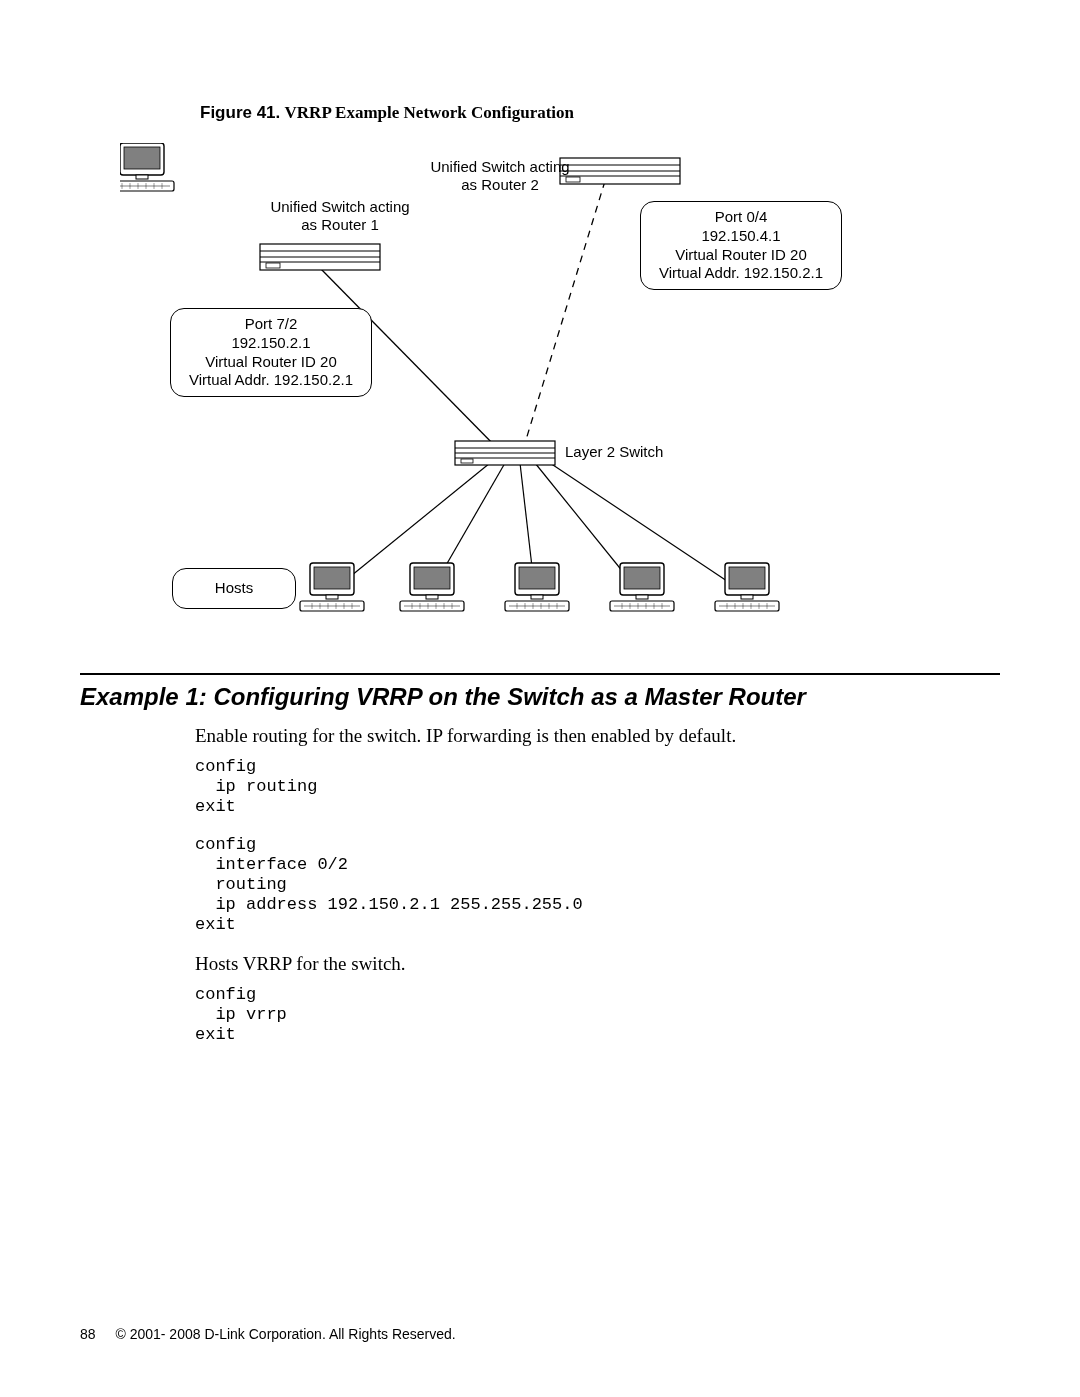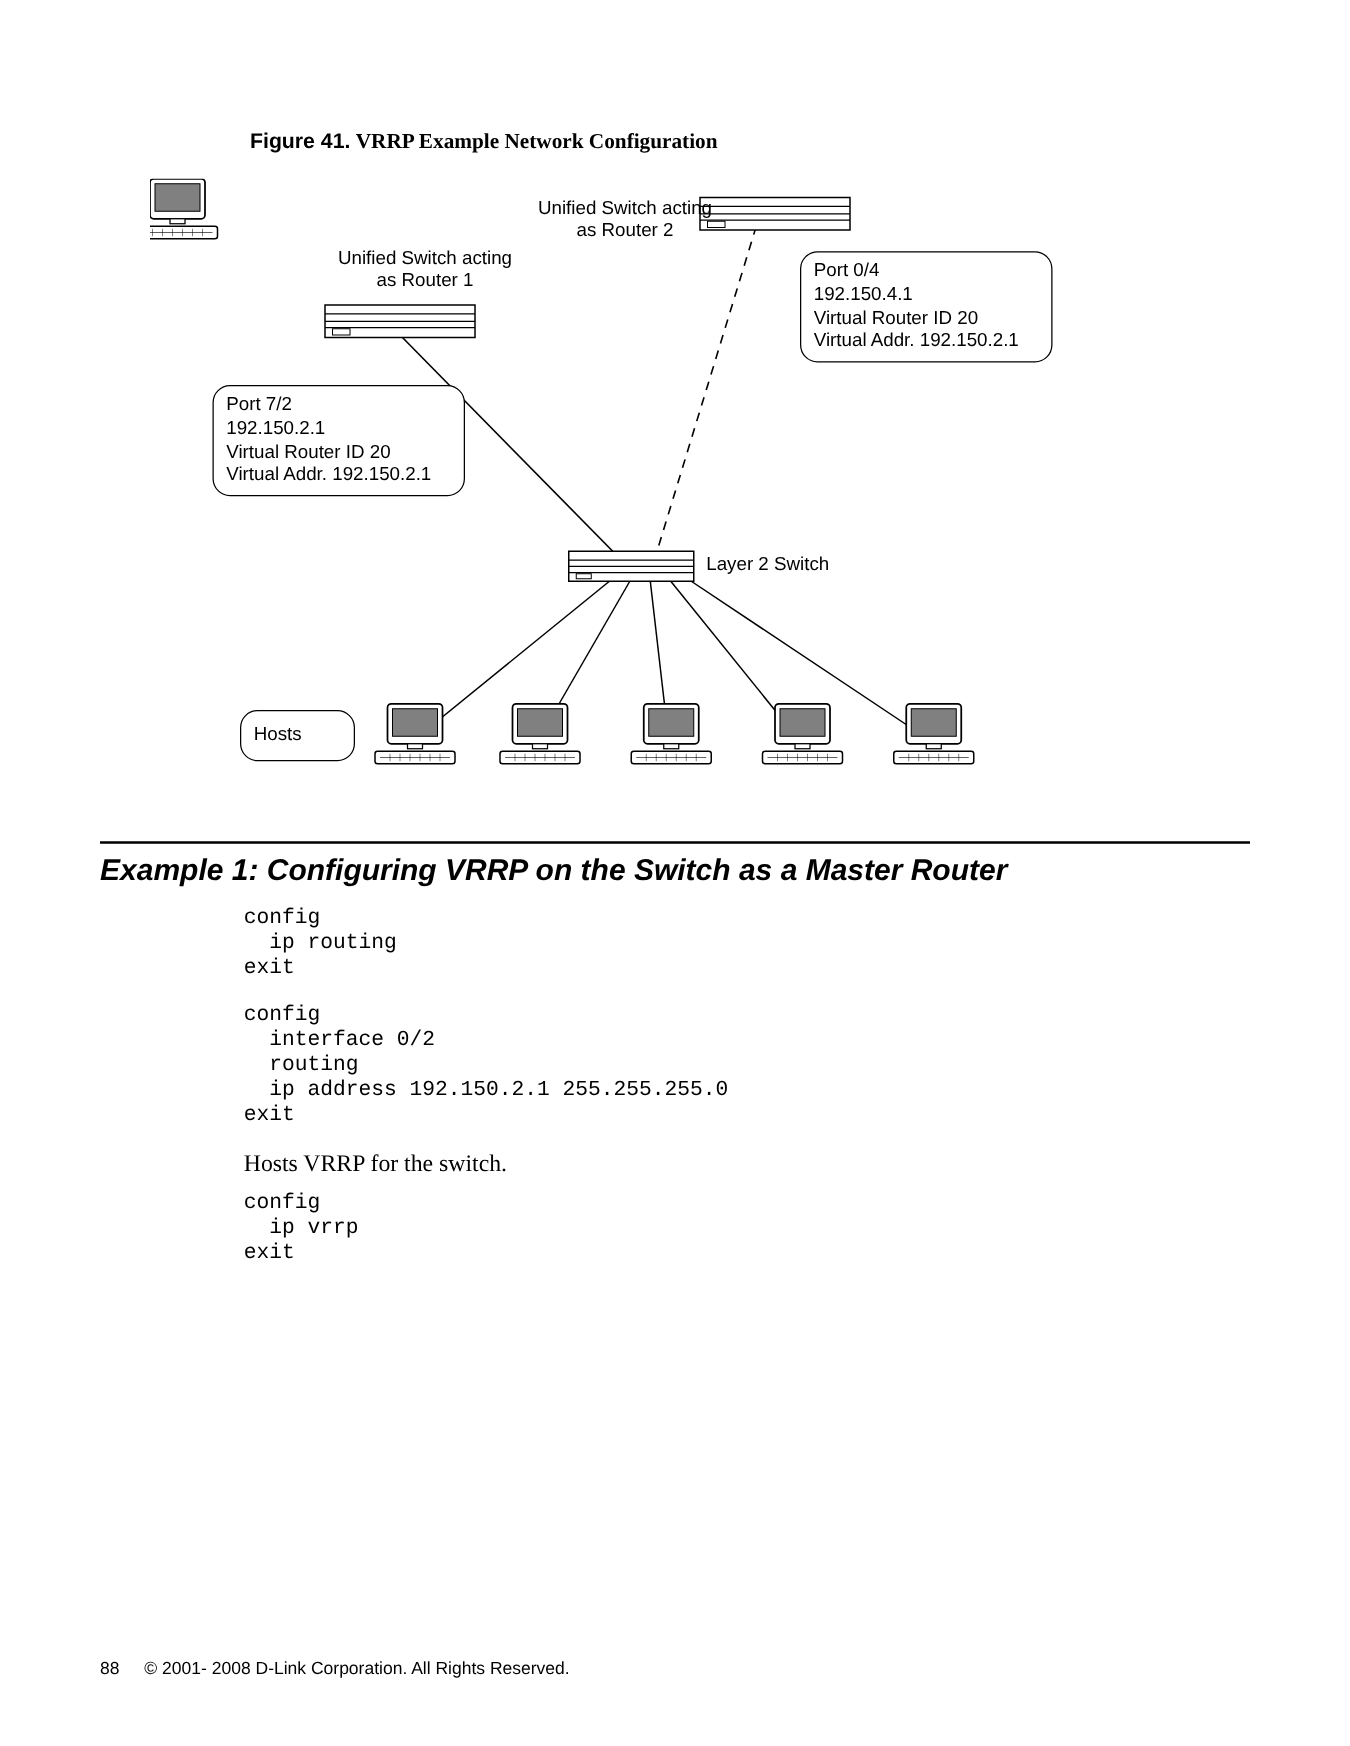--- a/index.html
+++ b/index.html
@@ -43,20 +43,21 @@
     position: absolute;
     left: 0; top: 0;
   }
   .rbox {
     position: absolute;
     border: 1.5px solid #000;
     border-radius: 14px;
     background: #fff;
     font-family: Arial, Helvetica, sans-serif;
     font-size: 15px;
+    text-align: center;
     padding: 6px 10px;
     line-height: 1.25;
   }
   .label {
     position: absolute;
     font-family: Arial, Helvetica, sans-serif;
     font-size: 15px;
     text-align: center;
     line-height: 1.2;
   }
@@ -181,27 +182,28 @@
       <div>Virtual Addr. 192.150.2.1</div>
     </div>
 
     <div class="rbox" style="left:520px; top:58px; width:180px;">
       <div>Port 0/4</div>
       <div>192.150.4.1</div>
       <div>Virtual Router ID  20</div>
       <div>Virtual Addr. 192.150.2.1</div>
     </div>
 
-    <div class="rbox" style="left:72px; top:425px; width:70px; padding:10px 10px;">Hosts</div>
+    <div class="rbox" style="left:52px; top:425px; width:70px; padding:10px 26px;">Hosts</div>
   </div>
 
   <hr class="sep">
   <div class="section-title">Example 1: Configuring VRRP on the Switch as a Master Router</div>
 
   <div class="body">
+    <p>Enable routing for the switch. IP forwarding is then enabled by default.</p>
     <pre>config
   ip routing
 exit</pre>
 
     <pre>config
   interface 0/2
   routing
   ip address 192.150.2.1 255.255.255.0
 exit</pre>
 

